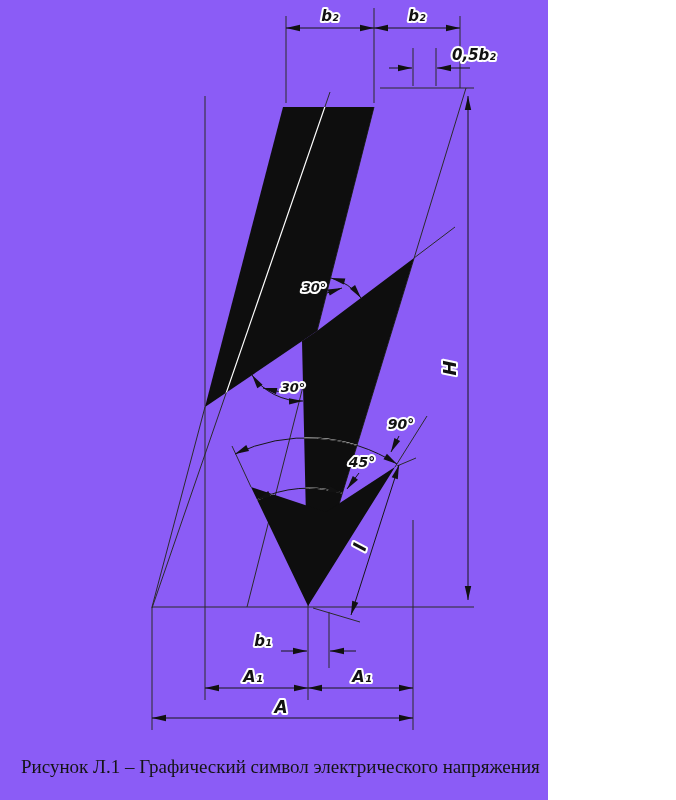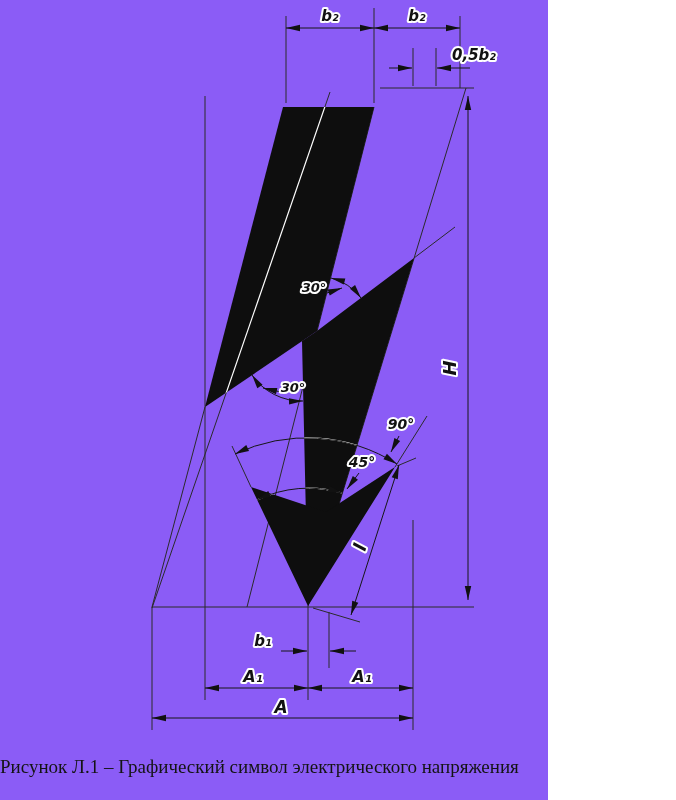--- a/index.html
+++ b/index.html
@@ -5,21 +5,21 @@
   html,body{margin:0;padding:0;background:#ffffff;}
   .page{position:relative;width:548px;height:800px;background:#8b5cf6;overflow:hidden;
         font-family:"Liberation Sans",sans-serif;}
   svg{position:absolute;left:0;top:0;}
   .thin{stroke:#2b2b2b;stroke-width:1;fill:none;}
   .dim{stroke:#161616;stroke-width:1;fill:none;}
   .whiteline{stroke:#ffffff;stroke-width:1.2;fill:none;}
   .bolt{fill:#0e0e0e;stroke:none;}
   .dimlabel{font-family:"DejaVu Sans","Liberation Sans",sans-serif;font-style:italic;font-weight:bold;
             fill:#111;paint-order:stroke;stroke:#fefefe;stroke-width:4px;stroke-linejoin:round;}
-  .caption{position:absolute;left:0;top:756px;width:676px;box-sizing:border-box;padding:0 0;
+  .caption{position:absolute;left:0;top:756px;width:676px;box-sizing:border-box;padding:0 21px;
            font-family:"Liberation Serif",serif;font-size:19px;color:#141414;white-space:nowrap;}
 </style>
 </head>
 <body>
 
 <div class="page">
 
 <svg width="676" height="750" viewBox="0 0 676 750">
   <defs>
     <marker id="ar" viewBox="0 0 16 10" markerWidth="16" markerHeight="10" refX="15" refY="5" orient="auto-start-reverse" markerUnits="userSpaceOnUse">

